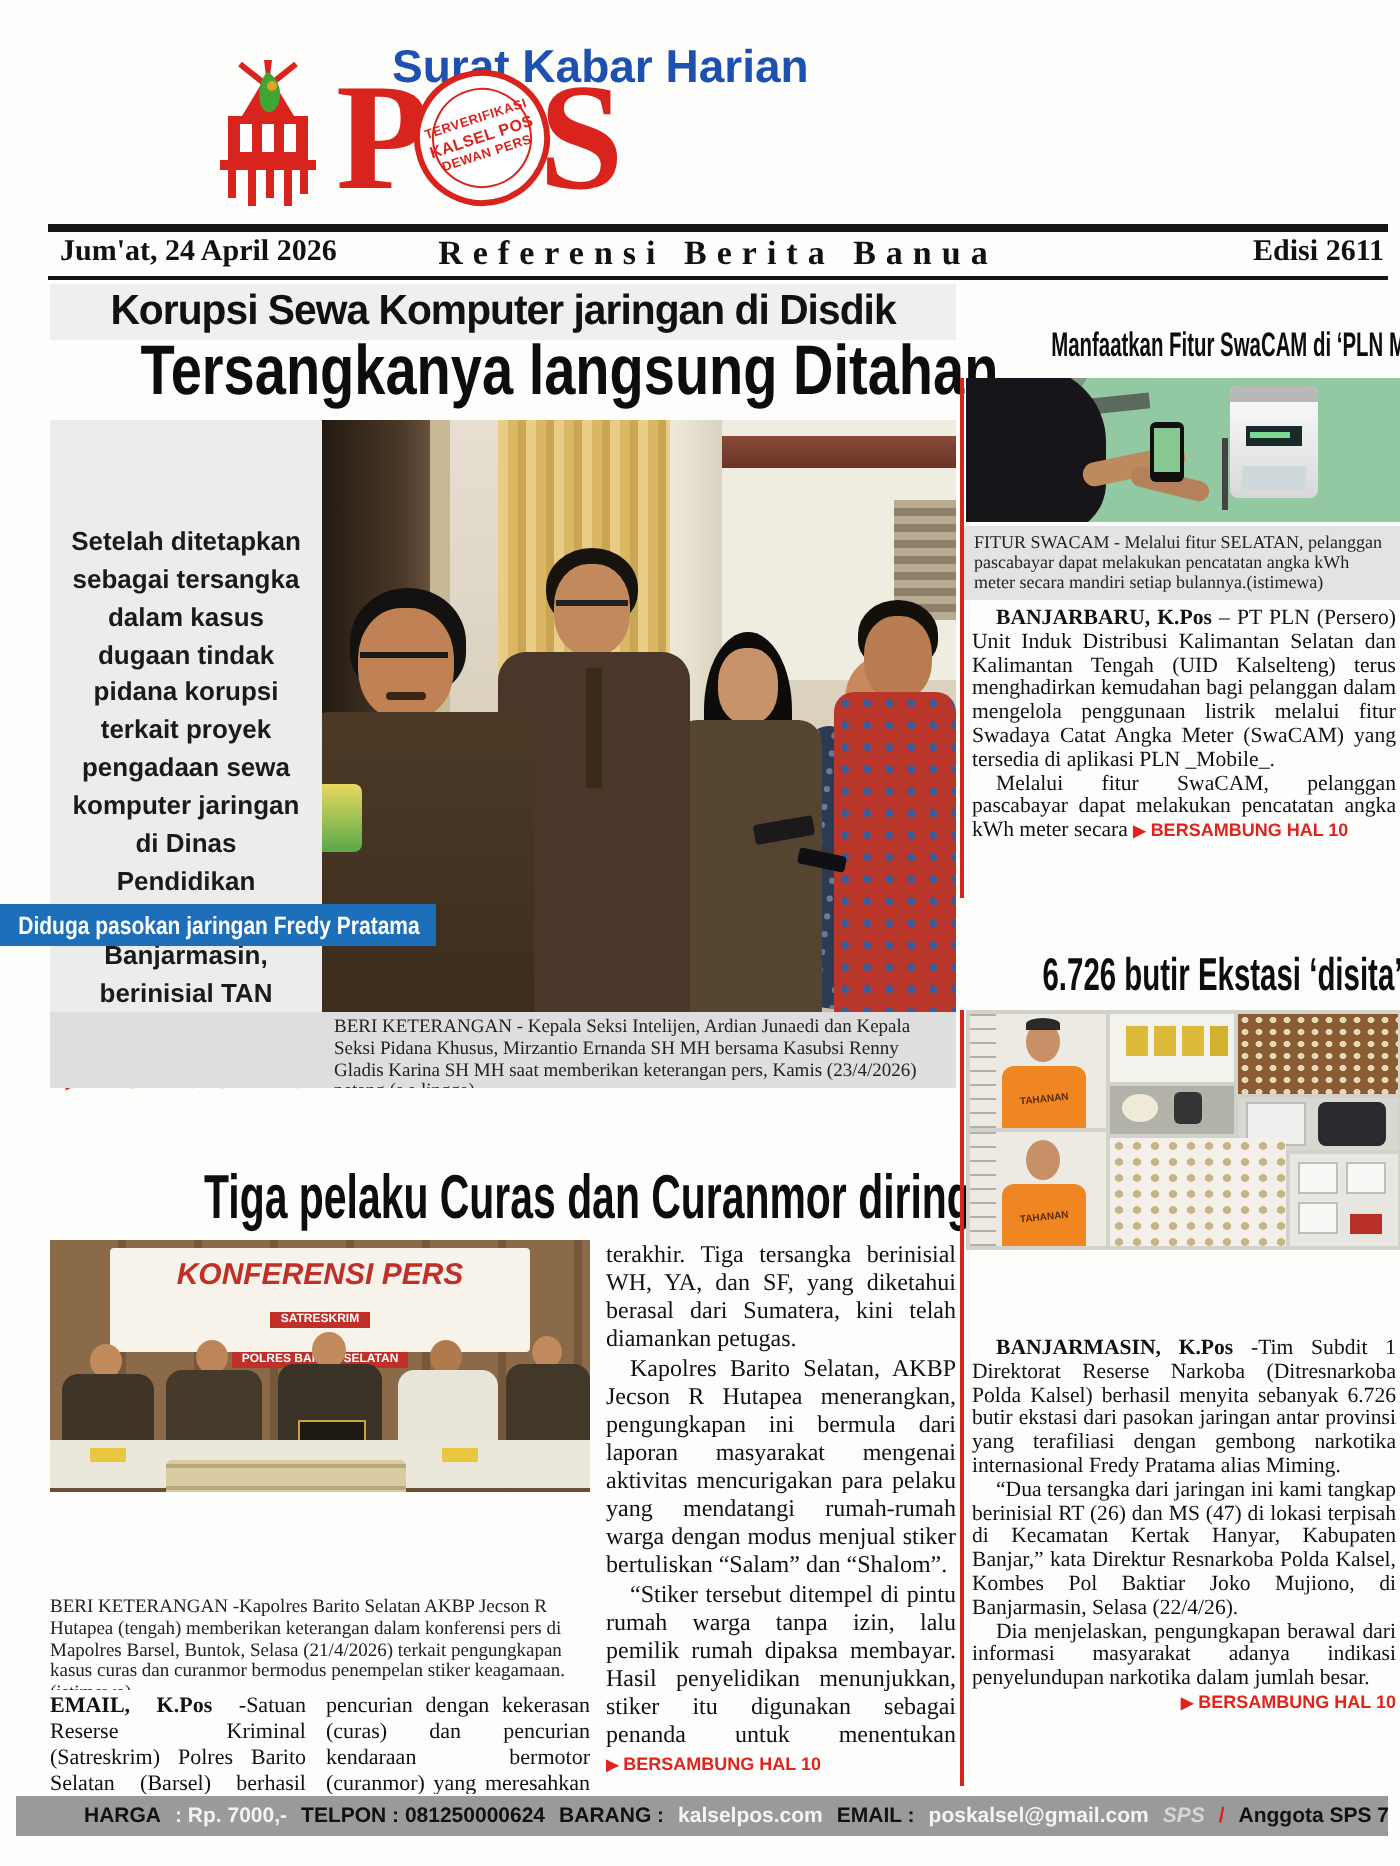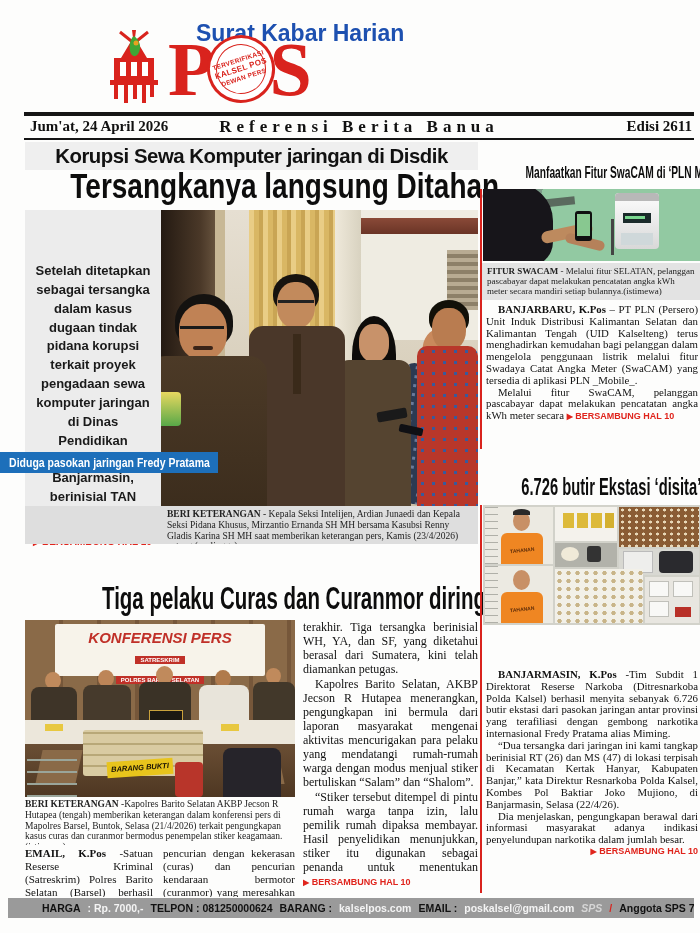--- a/index.html
+++ b/index.html
@@ -24,21 +24,21 @@
   .rule-thin{position:absolute;left:24px;right:6px;height:2px;background:#151515;top:138px;}
   
   .kicker{position:absolute;left:25px;width:453px;background:#efefef;text-align:center;
           font:bold 21px "Liberation Sans",sans-serif;letter-spacing:-.5px;padding:2px 0;}
   .hscale{display:block;white-space:nowrap;text-align:center;transform-origin:center;}
   .headline{position:absolute;left:25px;width:453px;text-align:center;
             font-family:"Liberation Sans",sans-serif;font-weight:bold;color:#0d0d0d;}
   .cont{color:#e0241c;font:bold 9px "Liberation Sans",sans-serif;white-space:nowrap;}
   .arr{font-size:8px;}
   .caption{font:9.5px/10.8px "Liberation Serif",serif;color:#222;}
-  .caption b{font-weight:bold;}
+  .caption b{font-weight:normal;}
   .bp{margin:0;text-align:justify;}
   .bp .dl{font-weight:bold;}
   .indent{text-indent:12px;}
   .photo{position:absolute;overflow:hidden;}
   .vline{position:absolute;width:2px;background:#d9231d;}
   .rbanner{position:absolute;width:218px;height:21px;color:#fff;display:flex;align-items:center;justify-content:center;overflow:hidden;}
   .rbanner .hscale{font:bold 12.5px "Liberation Sans",sans-serif;}
   
   .lead-side{position:absolute;left:25px;top:210px;width:136px;height:296px;background:#ececec;
              padding:0;box-sizing:border-box;}
@@ -172,21 +172,21 @@
 
   <div class="caption cap1">
     <b>BERI KETERANGAN</b>
     <span>- Kepala Seksi Intelijen, Ardian Junaedi dan Kepala Seksi Pidana Khusus, Mirzantio Ernanda SH MH bersama Kasubsi Renny Gladis Karina SH MH saat memberikan keterangan pers, Kamis (23/4/2026) petang.(s.a lingga)</span>
   </div>
 
   <div class="headline" style="top:581px;font-size:31px;">
     <span class="hscale" style="transform:scaleX(0.66);">Tiga pelaku Curas dan Curanmor diringkus</span>
   </div>
 
-  <div class="photo" style="left:25px;top:620px;width:270px;height:177px;background:repeating-linear-gradient(90deg,#8a6a48 0 34px,#76573a 34px 38px);">
+  <div class="photo" style="left:25px;top:620px;width:270px;height:126px;background:repeating-linear-gradient(90deg,#8a6a48 0 34px,#76573a 34px 38px);">
     <div class="abs" style="left:30px;top:4px;width:210px;height:52px;background:#f7f3ea;border-radius:2px;text-align:center;">
       <div style="font:bold italic 15px 'Liberation Sans',sans-serif;color:#c03028;padding-top:5px;">KONFERENSI PERS</div>
       <div style="margin-top:2px;"><span style="font:bold 6px 'Liberation Sans',sans-serif;color:#fff;background:#c03028;padding:1px 5px;">SATRESKRIM</span></div>
       <div style="margin-top:2px;"><span style="font:bold 6px 'Liberation Sans',sans-serif;color:#fff;background:#c03028;padding:1px 5px;">POLRES BARITO SELATAN</span></div>
     </div>
     <div class="abs" style="left:6px;top:52px;width:46px;height:50px;">
       <div class="abs" style="left:14px;top:0;width:16px;height:17px;background:#c08a5c;border-radius:50%;"></div>
       <div class="abs" style="left:0;top:15px;width:46px;height:36px;background:#3e3428;border-radius:8px 8px 0 0;"></div>
     </div>
     <div class="abs" style="left:58px;top:50px;width:48px;height:52px;">

